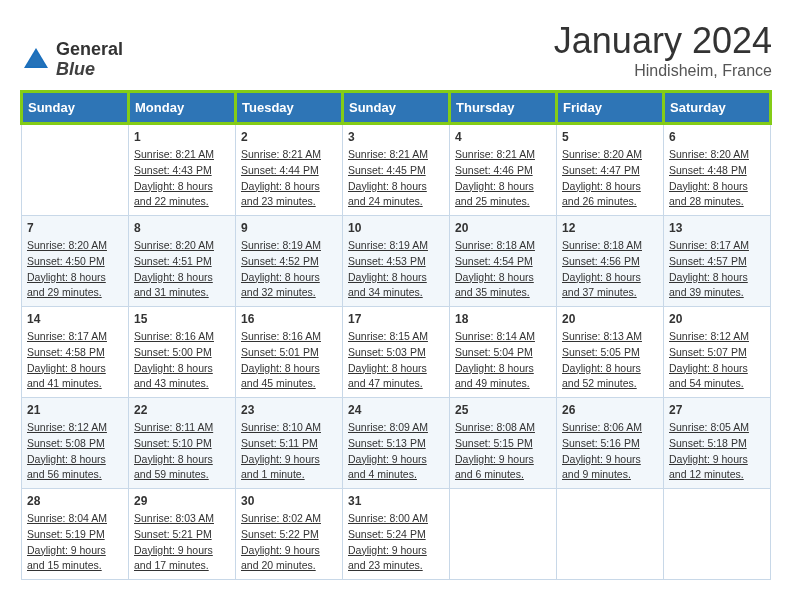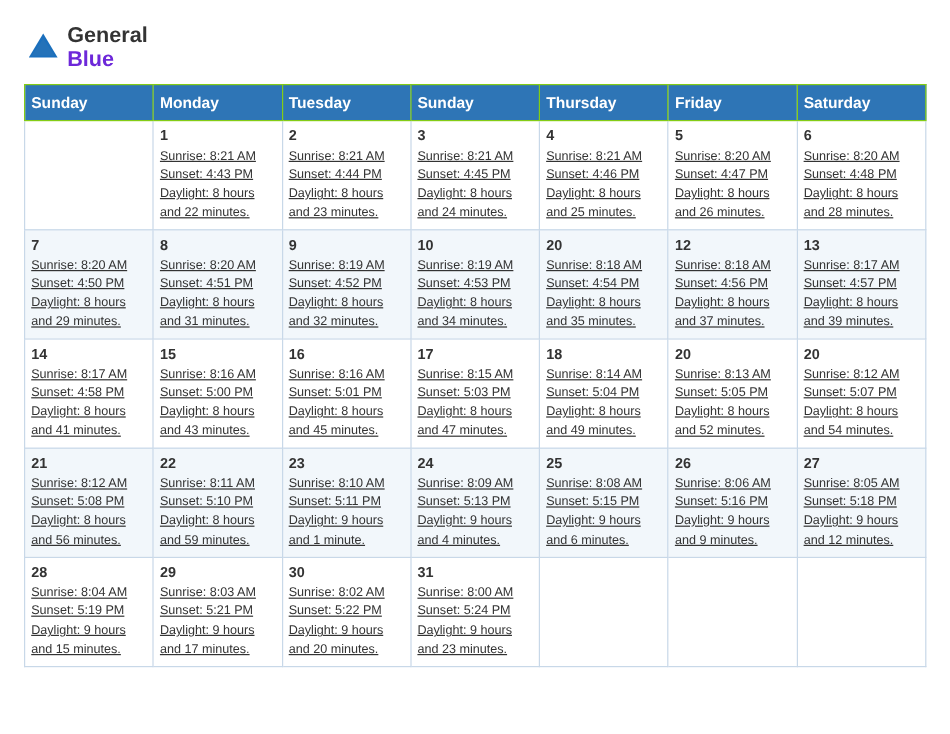--- a/index.html
+++ b/index.html
@@ -20,21 +20,21 @@
       display: flex;
       align-items: center;
       gap: 4px;
     }
     .logo-text {
       font-size: 18px;
       font-weight: bold;
       line-height: 1.1;
     }
     .logo-general { color: #333; }
-    .logo-blue { color: #6d28d9; }
+    .logo-blue { color: #404040; font-style: italic; }
     .logo-icon {
       width: 32px;
       height: 32px;
     }
     .title-block { text-align: right; }
     .month-title {
       font-size: 36px;
       color: #333;
       font-weight: normal;
     }
@@ -47,21 +47,21 @@
       border-collapse: collapse;
       table-layout: fixed;
     }
     thead tr th {
       background-color: #2e75b6;
       color: #fff;
       font-size: 13px;
       font-weight: bold;
       padding: 7px 5px;
       text-align: left;
-      border: 1px solid #84cc16;
+      border: 3px solid #84cc16;
     }
     tbody tr td {
       vertical-align: top;
       border: 1px solid #c8d8e8;
       padding: 5px;
       font-size: 10.5px;
       color: #333;
       height: 90px;
       background: #fff;
     }
@@ -87,20 +87,24 @@
   <div class="logo">
     <svg class="logo-icon" viewBox="0 0 40 40">
       <polygon points="20,5 35,30 5,30" fill="#1a6fbd"></polygon>
       <polygon points="20,10 32,28 8,28" fill="#2e75b6" opacity="0.5"></polygon>
     </svg>
     <div class="logo-text">
       <div class="logo-general">General</div>
       <div class="logo-blue">Blue</div>
     </div>
   </div>
+  <div class="title-block">
+    <div class="month-title">January 2024</div>
+    <div class="subtitle">Hindisheim, France</div>
+  </div>
 </div>
 
 <table>
   <thead>
     <tr id="header-row">
         <th>Sunday</th>
         <th>Monday</th>
         <th>Tuesday</th>
         <th>Sunday</th>
         <th>Thursday</th>

